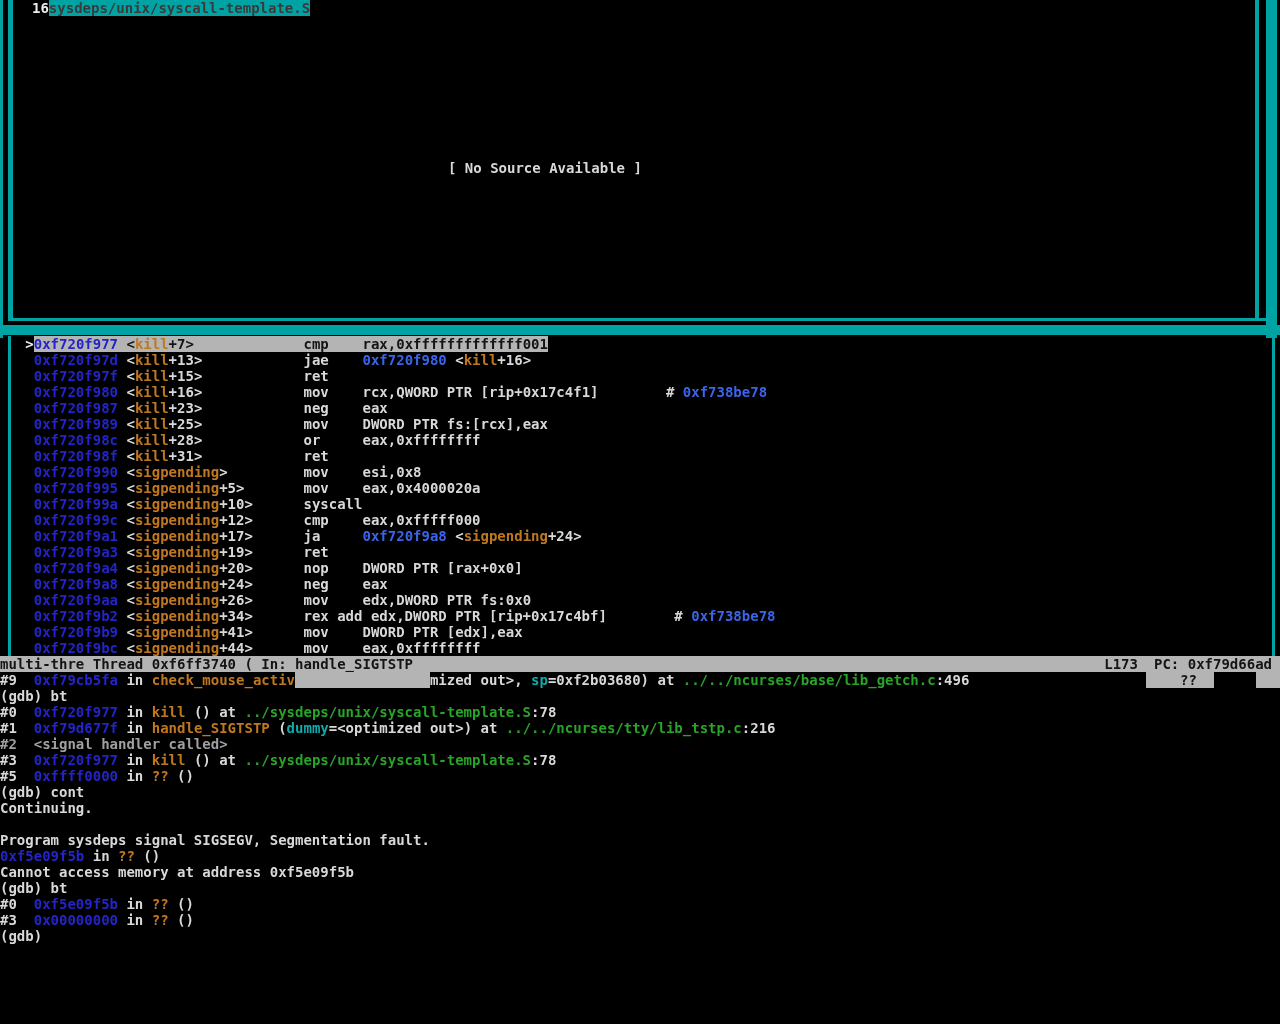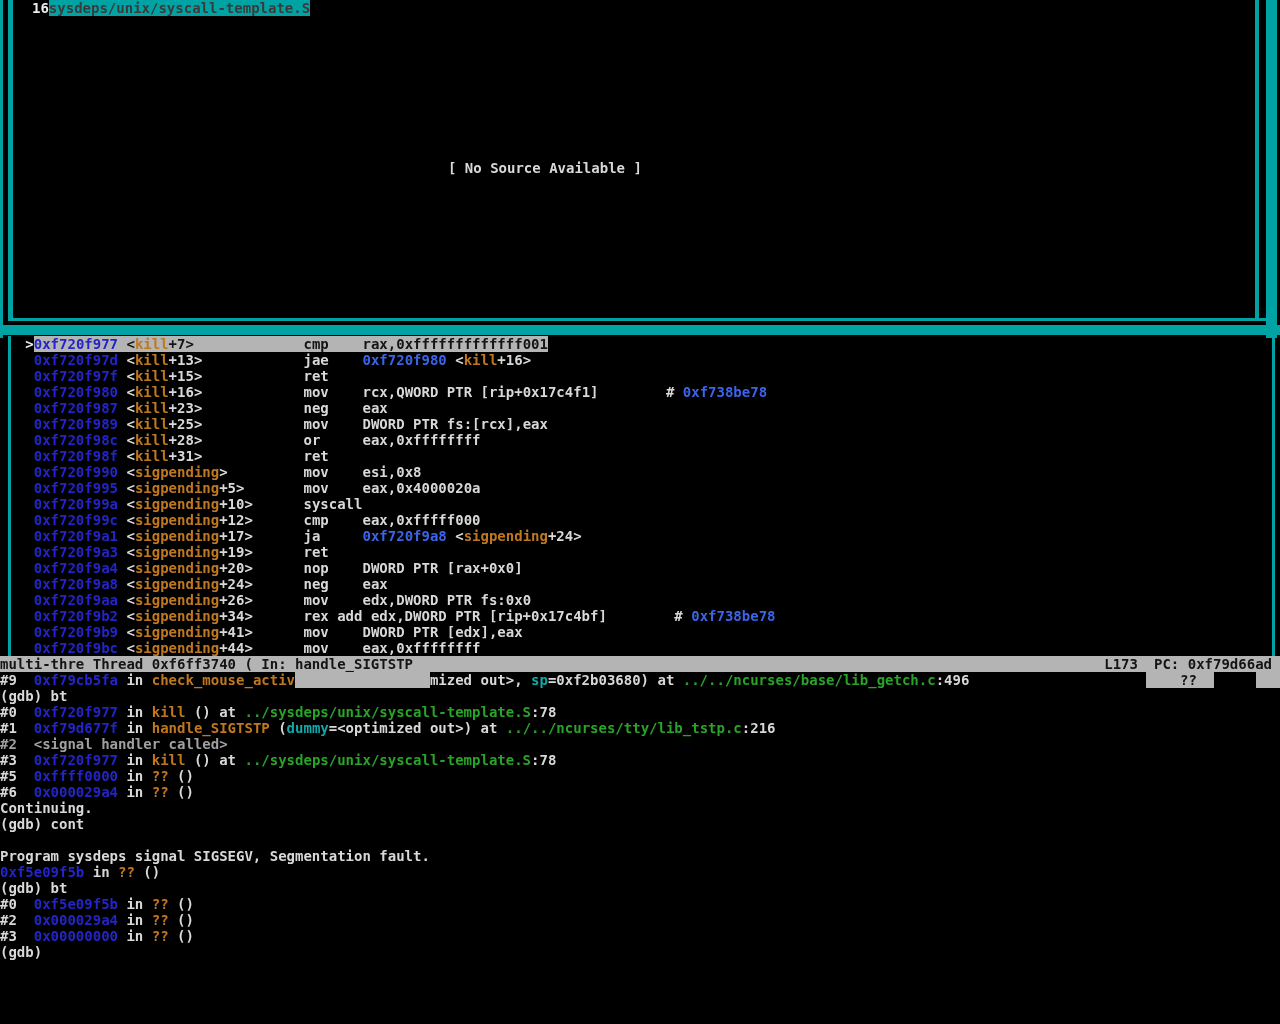--- a/index.html
+++ b/index.html
@@ -87,26 +87,25 @@
   </div>
 
   <div id="console">
       <pre class="line"><span style="color: rgb(216, 216, 216);">#9  </span><span style="color: rgb(36, 36, 200);">0xf79cb5fa</span><span style="color: rgb(216, 216, 216);"> in </span><span style="color: rgb(192, 120, 32);">check_mouse_activ</span><span style="color: rgb(216, 216, 216); background: rgb(180, 180, 180);">                </span><span style="color: rgb(216, 216, 216);">mized out&gt;, </span><span style="color: rgb(16, 170, 170);">sp</span><span style="color: rgb(216, 216, 216);">=0xf2b03680) at </span><span style="color: rgb(40, 164, 40);">../../ncurses/base/lib_getch.c</span><span style="color: rgb(216, 216, 216);">:496</span><span style="color: rgb(216, 216, 216);">                     </span><span style="color: rgb(20, 20, 20); background: rgb(180, 180, 180);">    ??  </span><span style="color: rgb(216, 216, 216);">     </span><span style="color: rgb(20, 20, 20); background: rgb(180, 180, 180);">   5e09f5b</span></pre>
       <pre class="line"><span style="color: rgb(216, 216, 216);">(gdb) bt</span></pre>
       <pre class="line"><span style="color: rgb(216, 216, 216);">#0  </span><span style="color: rgb(36, 36, 200);">0xf720f977</span><span style="color: rgb(216, 216, 216);"> in </span><span style="color: rgb(192, 120, 32);">kill</span><span style="color: rgb(216, 216, 216);"> () at </span><span style="color: rgb(40, 164, 40);">../sysdeps/unix/syscall-template.S</span><span style="color: rgb(216, 216, 216);">:78</span></pre>
       <pre class="line"><span style="color: rgb(216, 216, 216);">#1  </span><span style="color: rgb(36, 36, 200);">0xf79d677f</span><span style="color: rgb(216, 216, 216);"> in </span><span style="color: rgb(192, 120, 32);">handle_SIGTSTP</span><span style="color: rgb(216, 216, 216);"> (</span><span style="color: rgb(16, 170, 170);">dummy</span><span style="color: rgb(216, 216, 216);">=&lt;optimized out&gt;) at </span><span style="color: rgb(40, 164, 40);">../../ncurses/tty/lib_tstp.c</span><span style="color: rgb(216, 216, 216);">:216</span></pre>
       <pre class="line"><span style="color: rgb(160, 160, 160);">#2  &lt;signal handler called&gt;</span></pre>
       <pre class="line"><span style="color: rgb(216, 216, 216);">#3  </span><span style="color: rgb(36, 36, 200);">0xf720f977</span><span style="color: rgb(216, 216, 216);"> in </span><span style="color: rgb(192, 120, 32);">kill</span><span style="color: rgb(216, 216, 216);"> () at </span><span style="color: rgb(40, 164, 40);">../sysdeps/unix/syscall-template.S</span><span style="color: rgb(216, 216, 216);">:78</span></pre>
       <pre class="line"><span style="color: rgb(216, 216, 216);">#5  </span><span style="color: rgb(36, 36, 200);">0xffff0000</span><span style="color: rgb(216, 216, 216);"> in </span><span style="color: rgb(192, 120, 32);">??</span><span style="color: rgb(216, 216, 216);"> ()</span></pre>
-      <pre class="line"><span style="color: rgb(216, 216, 216);">#6  </span><span style="color: rgb(36, 36, 200);">0x000029a4</span><span style="color: rgb(216, 216, 216);"> in </span><span style="color: rgb(192, 120, 32);">??</span><span style="color: rgb(216, 216, 216);"> ()</span></pre>
+      <pre class="line"><span style="color: rgb(216, 216, 216);">(gdb) cont</span></pre>
       <pre class="line"><span style="color: rgb(216, 216, 216);">Continuing.</span></pre>
-      <pre class="line"><span style="color: rgb(216, 216, 216);">(gdb) cont</span></pre>
       <pre class="line"><span style="color: rgb(216, 216, 216);"></span></pre>
       <pre class="line"><span style="color: rgb(216, 216, 216);">Program sysdeps signal SIGSEGV, Segmentation fault.</span></pre>
       <pre class="line"><span style="color: rgb(36, 36, 200);">0xf5e09f5b</span><span style="color: rgb(216, 216, 216);"> in </span><span style="color: rgb(192, 120, 32);">??</span><span style="color: rgb(216, 216, 216);"> ()</span></pre>
+      <pre class="line"><span style="color: rgb(216, 216, 216);">Cannot access memory at address 0xf5e09f5b</span></pre>
       <pre class="line"><span style="color: rgb(216, 216, 216);">(gdb) bt</span></pre>
       <pre class="line"><span style="color: rgb(216, 216, 216);">#0  </span><span style="color: rgb(36, 36, 200);">0xf5e09f5b</span><span style="color: rgb(216, 216, 216);"> in </span><span style="color: rgb(192, 120, 32);">??</span><span style="color: rgb(216, 216, 216);"> ()</span></pre>
-      <pre class="line"><span style="color: rgb(216, 216, 216);">#2  </span><span style="color: rgb(36, 36, 200);">0x000029a4</span><span style="color: rgb(216, 216, 216);"> in </span><span style="color: rgb(192, 120, 32);">??</span><span style="color: rgb(216, 216, 216);"> ()</span></pre>
       <pre class="line"><span style="color: rgb(216, 216, 216);">#3  </span><span style="color: rgb(36, 36, 200);">0x00000000</span><span style="color: rgb(216, 216, 216);"> in </span><span style="color: rgb(192, 120, 32);">??</span><span style="color: rgb(216, 216, 216);"> ()</span></pre>
       <pre class="line"><span style="color: rgb(216, 216, 216);">(gdb)</span></pre>
     </div>
 
 </div>
 
 </body></html>

